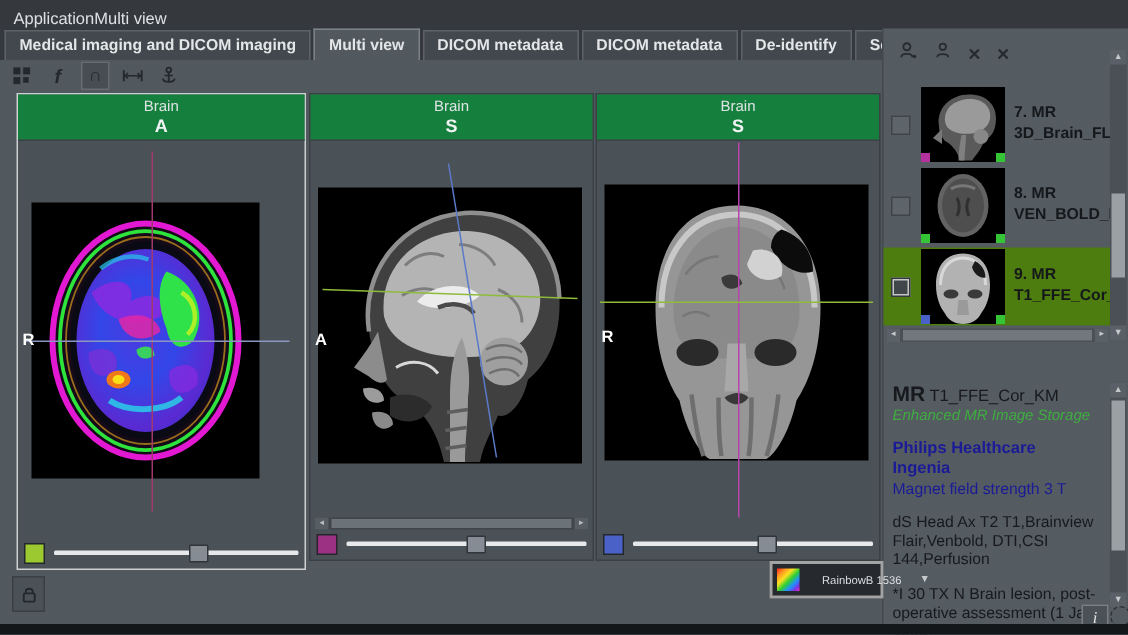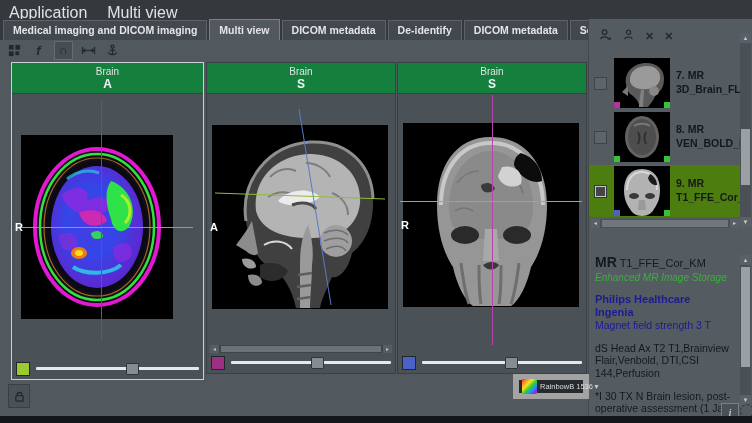--- a/index.html
+++ b/index.html
@@ -1,20 +1,20 @@
 <!DOCTYPE html>
 <html><head>
 <meta charset="utf-8">
 <style>
   html,body{margin:0;padding:0;background:#2a2d31;}
   #app{position:relative;width:752px;height:423px;background:#51585e;overflow:hidden;
        font-family:"Liberation Sans",sans-serif;cursor:default;-webkit-font-smoothing:antialiased;}
   
   .menubar{position:absolute;top:0;left:0;right:0;height:25px;background:#35393d;
-           display:flex;align-items:center;gap:20px;padding-left:9px;font-size:16px;color:#dfe2e4;}
+           display:flex;align-items:center;padding-left:9px;font-size:11px;color:#dfe2e4;}
   .menu-item{white-space:nowrap;}
   .tabbar{position:absolute;top:19px;left:0;right:0;height:21px;background:#35393d;
           display:flex;align-items:flex-end;padding-left:3px;}
   .tab{height:19px;line-height:19px;padding:0 9px;font-size:10.5px;font-weight:bold;color:#e3e5e7;
        background:#42484d;border:1px solid #5c6267;border-bottom:none;margin-right:2px;white-space:nowrap;}
   .tab.active{background:#51585e;border-color:#7b8186;height:20px;line-height:20px;}
   .toolbar{position:absolute;top:41px;left:6px;height:18px;display:flex;align-items:center;gap:7px;}
   .tool-btn{display:flex;align-items:center;justify-content:center;width:17px;height:17px;color:#23282c;}
   .tool-btn.pressed{background:#474d53;border:1px solid #666c71;}
   .glyph-f{font-size:13px;font-style:italic;font-weight:bold;}
@@ -74,44 +74,44 @@
          color:#e2e4e6;font-family:"Liberation Serif",serif;font-style:italic;font-size:11px;
          display:flex;align-items:center;justify-content:center;}
   .circle-ind{position:absolute;left:151px;top:385px;width:12px;height:12px;border:1px dashed #2e3338;border-radius:50%;}
   
   .lock-btn{position:absolute;left:8px;top:384px;width:20px;height:22px;background:#4a5157;border:1px solid #3a3f44;
             display:flex;align-items:center;justify-content:center;}
   .lw{position:absolute;left:34px;top:383px;font-size:11px;font-weight:bold;color:#eef0f1;}
   .lw-row{display:flex;height:14px;align-items:center;}
   .lw-lab{width:52px;}
   .lw-val{width:52px;text-align:right;}
-  .cmap{position:absolute;left:513px;top:374px;width:76px;height:25px;background:#26292d;border:6px solid #a3a3a3;
-        display:flex;align-items:center;padding:0 3px;box-sizing:border-box;}
+  .cmap{position:absolute;left:513px;top:374px;width:76px;height:25px;background:#26292d;border:2px solid #a3a3a3;
+        display:flex;align-items:center;padding:0 3px;box-sizing:border-box;gap:12px;}
   .cmap-icon{width:15px;height:15px;flex:none;
      background:linear-gradient(135deg,#ff2020 0%,#ff9020 18%,#ffe020 36%,#30d030 54%,#2090ff 72%,#8030e0 88%,#ff30c0 100%);}
   .cmap-label{flex:1;font-size:7.5px;color:#dcdee0;margin-left:3px;white-space:nowrap;}
   .cmap-arrow{font-size:7px;color:#c7cacc;}
   .bottom-strip{position:absolute;left:0;right:0;bottom:0;height:7px;background:#14171a;}
 </style>
 </head>
 <body>
 
 <div id="app">
 
   <div class="menubar">
     <span class="menu-item">Application</span>
     <span class="menu-item">Multi view</span>
   </div>
 
   <div class="tabbar">
     <div class="tab">Medical imaging and DICOM imaging</div>
     <div class="tab active">Multi view</div>
     <div class="tab">DICOM metadata</div>
+    <div class="tab">DICOM metadata</div>
     <div class="tab">De-identify</div>
-    <div class="tab">DICOM metadata</div>
     <div class="tab">Settings</div>
   </div>
 
   <div class="toolbar">
     <span class="tool-btn">
       <svg width="13" height="13" viewBox="0 0 14 14">
           <rect x="1" y="1" width="5" height="5" fill="#23282c"></rect>
           <rect x="8" y="1" width="5" height="5" fill="#23282c"></rect>
           <rect x="1" y="8" width="5" height="5" fill="#23282c"></rect>
           <rect x="8" y="8" width="4" height="4" fill="#23282c"></rect>

